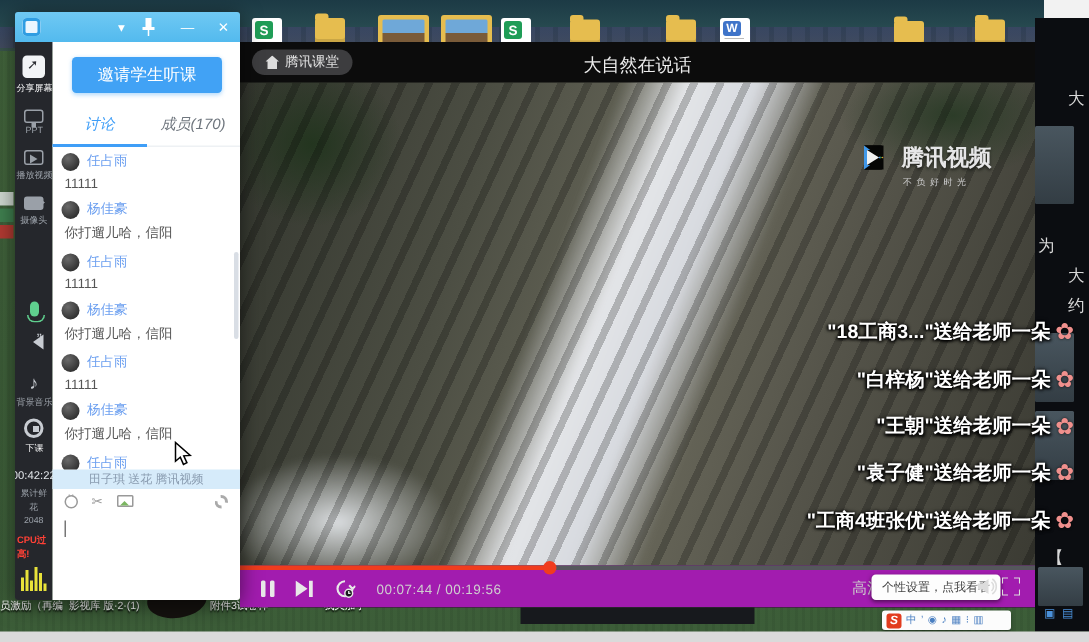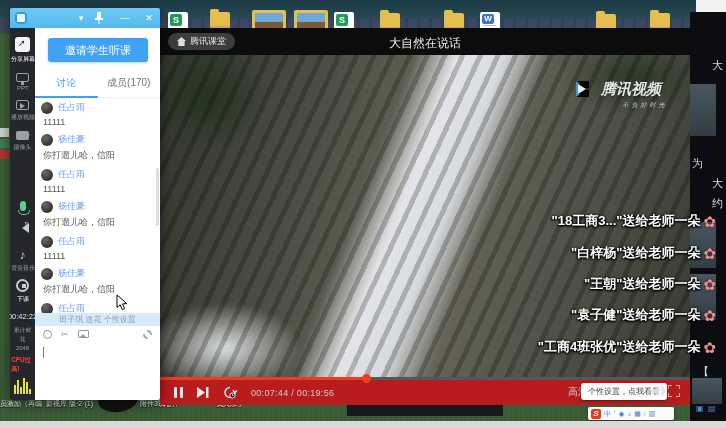--- a/index.html
+++ b/index.html
@@ -46,29 +46,29 @@
     background:linear-gradient(90deg,transparent 0%,rgba(238,240,244,.92) 32%,rgba(225,228,235,.92) 66%,transparent 100%);
     filter:blur(2px);}
   .foliage{left:-12px;top:-14px;width:120px;height:110px;border-radius:50%;
     background:radial-gradient(closest-side,#23351f,rgba(35,53,31,0));}
   .foliage2{right:-20px;top:-18px;width:150px;height:80px;border-radius:50%;
     background:radial-gradient(closest-side,#2c3c28,rgba(44,60,40,0));}
   .snow{left:-10px;bottom:-16px;width:150px;height:90px;border-radius:50%;
     background:radial-gradient(closest-side,rgba(235,238,242,.9),rgba(235,238,242,0));filter:blur(2px);}
   .streaks{left:0;top:0;right:0;bottom:0;
     background:repeating-linear-gradient(115deg,rgba(0,0,0,.22) 0 5px,transparent 5px 16px);mix-blend-mode:multiply;}
-  #wmark{left:416px;top:24px;width:112px;text-align:center;opacity:.92;font-style:italic;}
+  #wmark{left:416px;top:40px;width:112px;text-align:left;opacity:.92;}
   .wm-row{display:flex;align-items:center;gap:5px;}
   .wm-logo{width:20px;height:20px;position:relative;flex:0 0 20px;}
   .wm-logo i{position:absolute;width:0;height:0;border-style:solid;}
   .wm-name{color:#f4f4f6;font-size:15px;font-weight:bold;text-shadow:0 1px 2px rgba(0,0,0,.6);white-space:nowrap;}
   .wm-slogan{margin:2px 0 0 26px;color:#d8d8da;font-size:6px;letter-spacing:3px;white-space:nowrap;}
 
   
-  #pbar{left:0;top:349px;width:530px;height:28px;background:#b91c1c;}
+  #pbar{left:0;top:349px;width:530px;height:28px;background:#a21caf;}
   #ptrack{left:0;top:0;width:530px;height:3px;background:#55575c;}
   #pplayed{left:0;top:0;height:3px;background:#f03c1e;}
   #phandle{top:-3px;width:9px;height:9px;border-radius:50%;background:#f03c1e;}
   .pctrl{display:flex;align-items:center;height:25px;margin-top:3px;padding-left:14px;gap:14px;color:#ddd;}
   .pause{display:flex;gap:3px;}
   .pause i{width:3px;height:11px;background:#e8e8e8;border-radius:1px;}
   .ptime{font-size:9px;color:#cfcfcf;letter-spacing:.3px;}
   .quality{position:absolute;left:408px;top:8px;color:#ccc;font-size:10px;}
   #tooltip{left:421px;top:6px;height:17px;background:#fdfdfd;border-radius:3px;box-shadow:0 1px 3px rgba(0,0,0,.5);
     color:#444;font-size:8px;line-height:17px;padding:0 7px;white-space:nowrap;}
@@ -118,21 +118,21 @@
   .sb-timer{color:#e2e6ea;font-size:7.5px;margin-top:8px;}
   .sb-stat{color:#9aa0a8;font-size:6.5px;transform:scale(.9);text-align:center;margin-top:3px;line-height:1.5;}
   .sb-cpu{color:#ff4136;font-size:7px;font-weight:bold;transform:scale(.9);margin-top:2px;}
   .cpubars{display:flex;align-items:flex-end;gap:1px;height:16px;margin:3px 0 6px;}
   .cpubars i{width:2px;background:#e8e23a;}
 
   #chat{flex:1;background:#fff;display:flex;flex-direction:column;min-width:0;position:relative;}
   #invite{margin:10px 12px 0 13px;height:24px;border-radius:3px;background:#41a2f5;color:#fff;
     font-size:11px;text-align:center;line-height:24px;box-shadow:0 1px 3px rgba(65,162,245,.4);}
   #tabs{display:flex;margin-top:8px;border-bottom:1px solid #eef1f4;}
-  .tab{flex:1;text-align:center;font-size:10px;color:#6e757d;padding:6px 0 7px;position:relative;}
+  .tab{flex:1;text-align:center;font-size:10px;color:#6e757d;padding:6px 0 7px;position:relative;font-style:italic;}
   .tab.on{color:#3f9ef7;}
   .tab.on:after{content:"";position:absolute;left:0;right:0;bottom:-1px;height:2px;background:#3f9ef7;}
   #msgs{height:215px;overflow:hidden;padding:3px 6px 0 6px;position:relative;}
   .msg{margin-bottom:6px;}
   .mhead{display:flex;align-items:center;gap:5px;}
   .avatar{width:12px;height:12px;border-radius:50%;flex:0 0 12px;
     background:radial-gradient(circle at 35% 30%,#6a6a6a,#1d1d1d);}
   .uname{font-size:9px;color:#6b9ff0;white-space:nowrap;}
   .mtext{font-size:9px;color:#555;margin:3px 0 0 2px;}
   #scrollthumb{right:1px;top:140px;width:3px;height:58px;background:#d9dee5;border-radius:2px;}
@@ -403,21 +403,21 @@
           <div class="msg">
             <div class="mhead">
                 <span class="avatar"></span>
               <span class="uname">任占雨</span>
               </div>
 
           </div>
 
         </div>
         <div id="scrollthumb" class="abs"></div>
-        <div id="notice">田子琪 送花 个性设置</div>
+        <div id="notice">田子琪 送花 腾讯视频</div>
         <div id="ctools">
           <span class="smile"></span>
           <span class="cut">✂</span>
           <span class="imgic"></span>
           <span class="gear"></span>
         </div>
         <div id="cinput">
           <span class="caretbar"></span>
         </div>
       </div>

